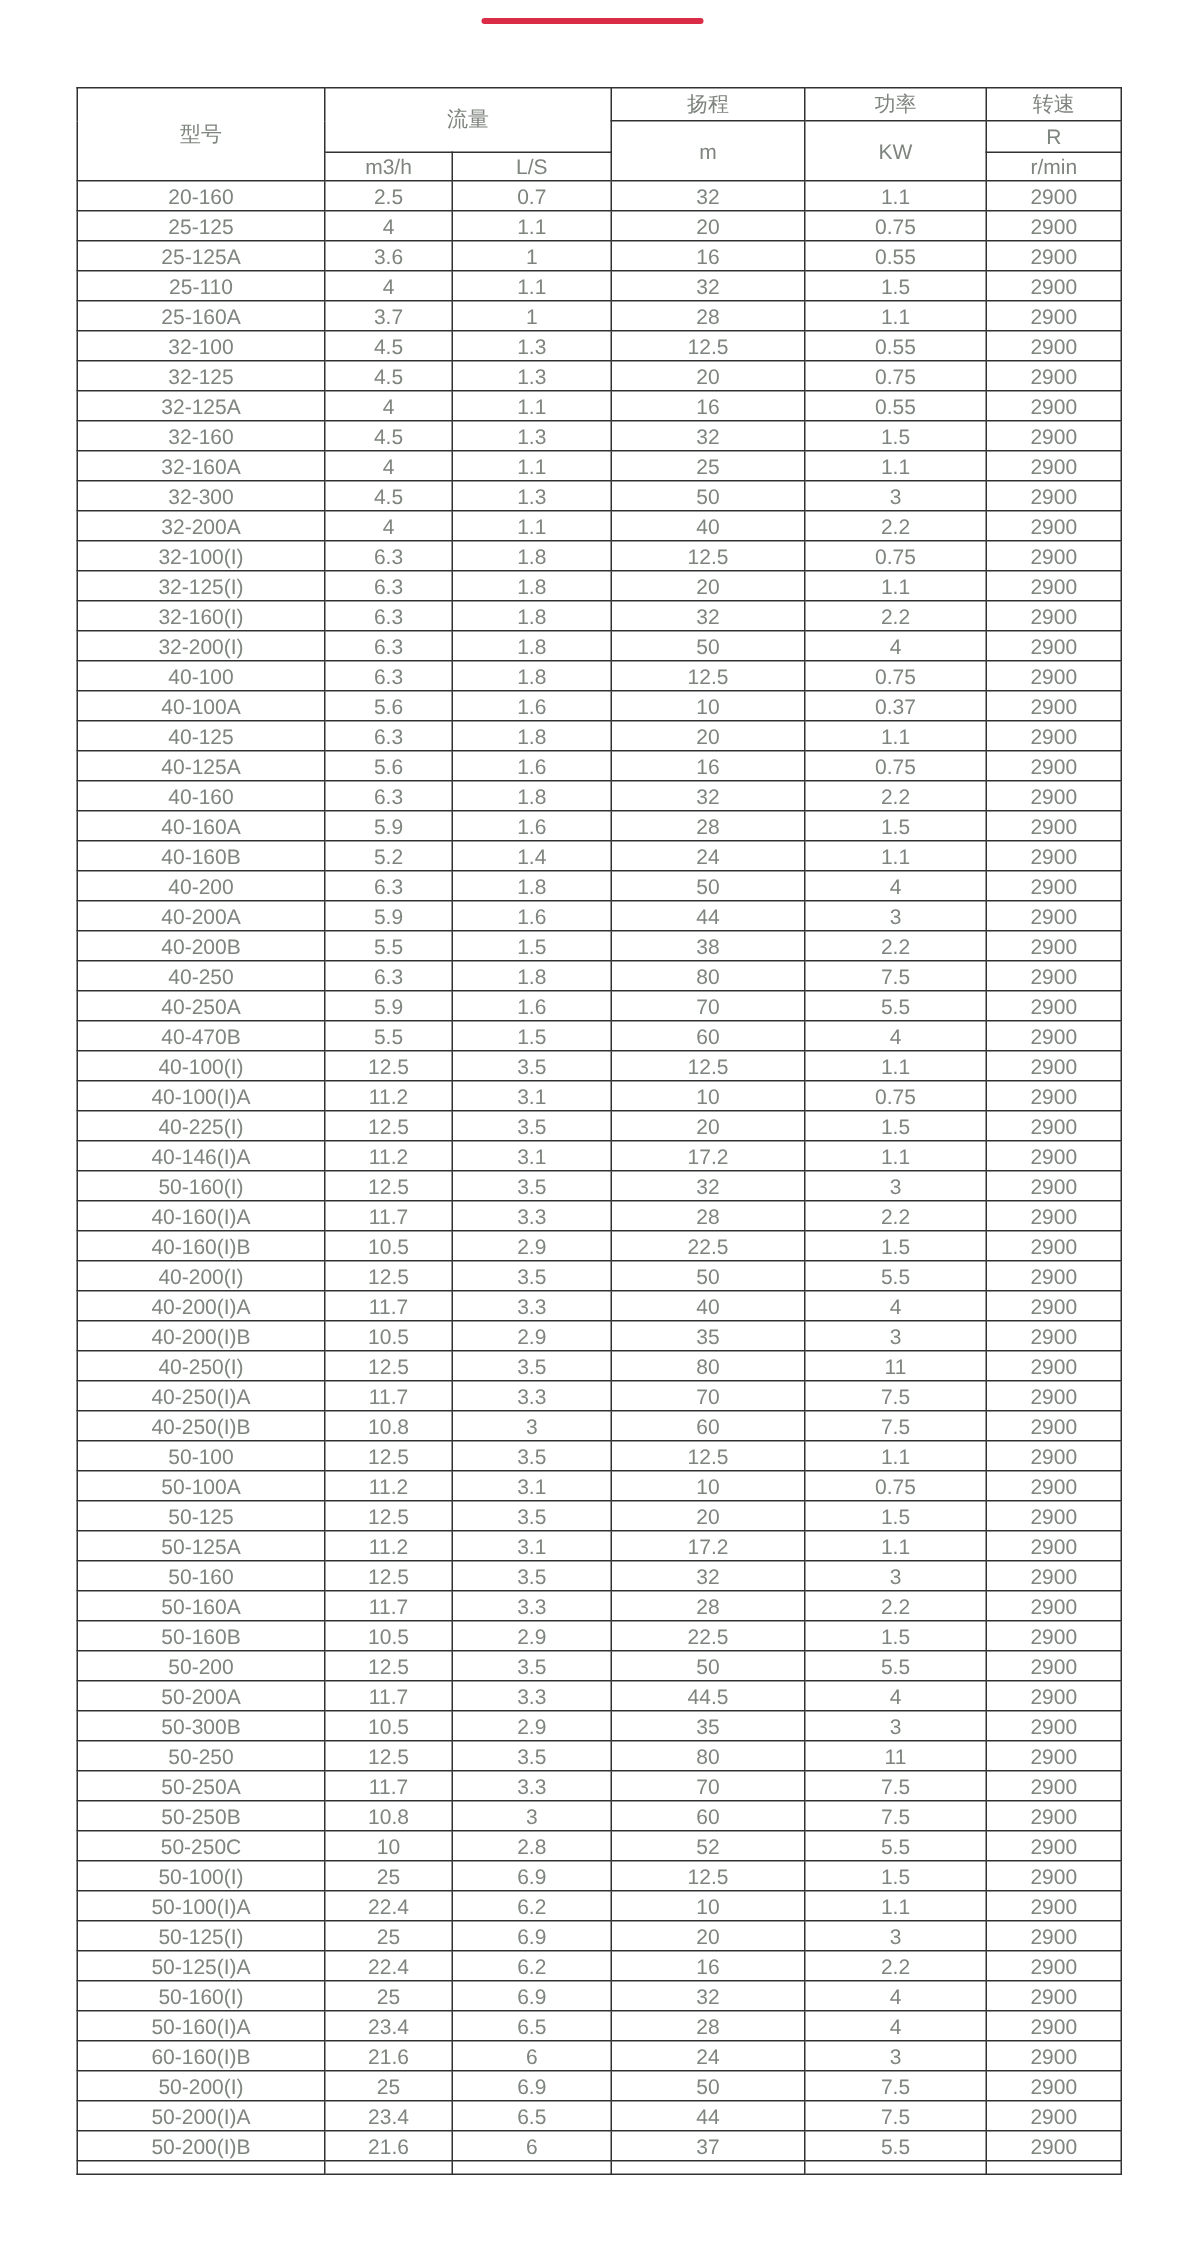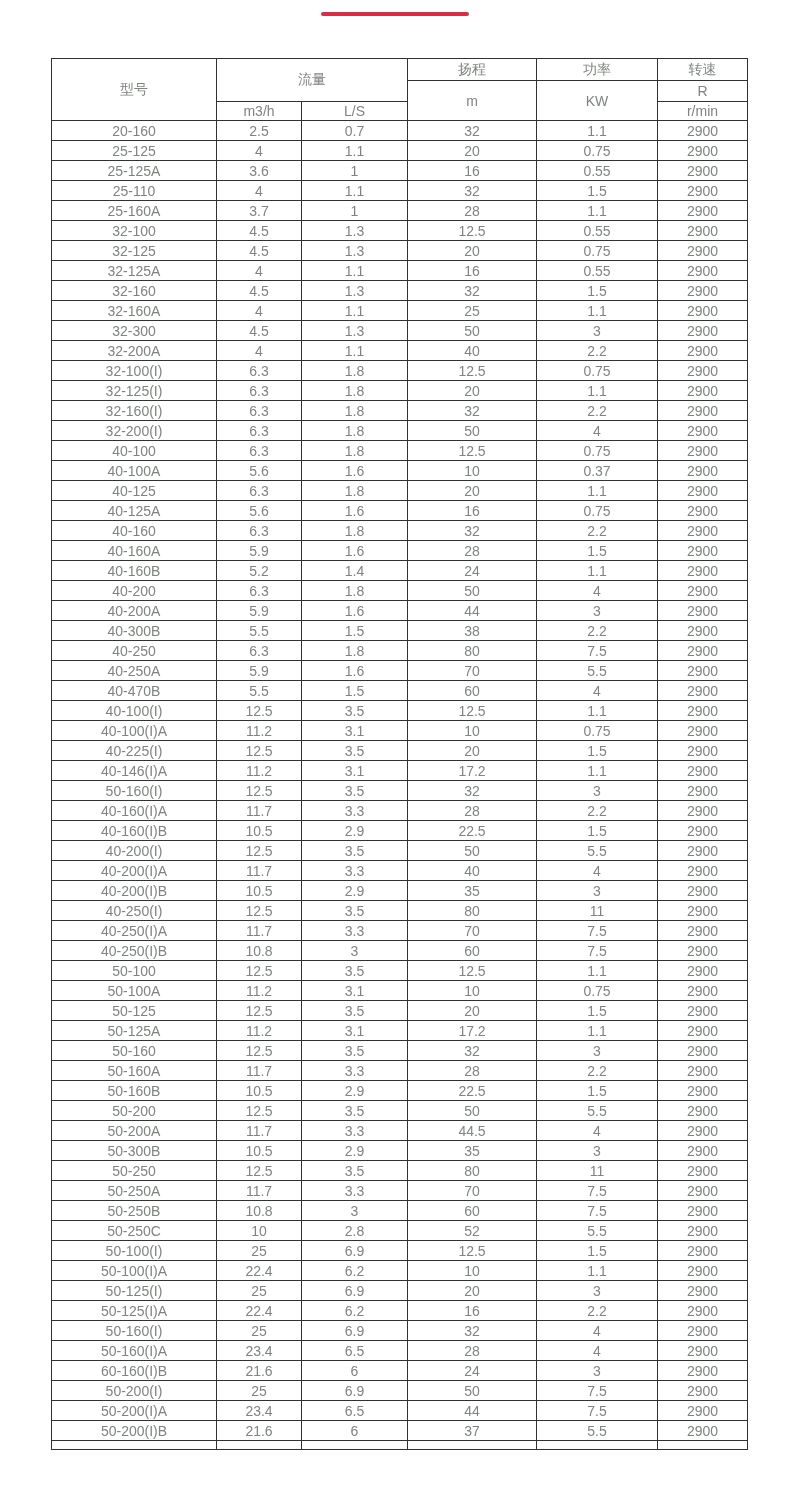--- a/index.html
+++ b/index.html
@@ -275,21 +275,21 @@
         </tr>
         <tr>
           <td>40-200A</td>
           <td>5.9</td>
           <td>1.6</td>
           <td>44</td>
           <td>3</td>
           <td>2900</td>
         </tr>
         <tr>
-          <td>40-300B</td>
+          <td>40-200B</td>
           <td>5.5</td>
           <td>1.5</td>
           <td>38</td>
           <td>2.2</td>
           <td>2900</td>
         </tr>
         <tr>
           <td>40-250</td>
           <td>6.3</td>
           <td>1.8</td>

